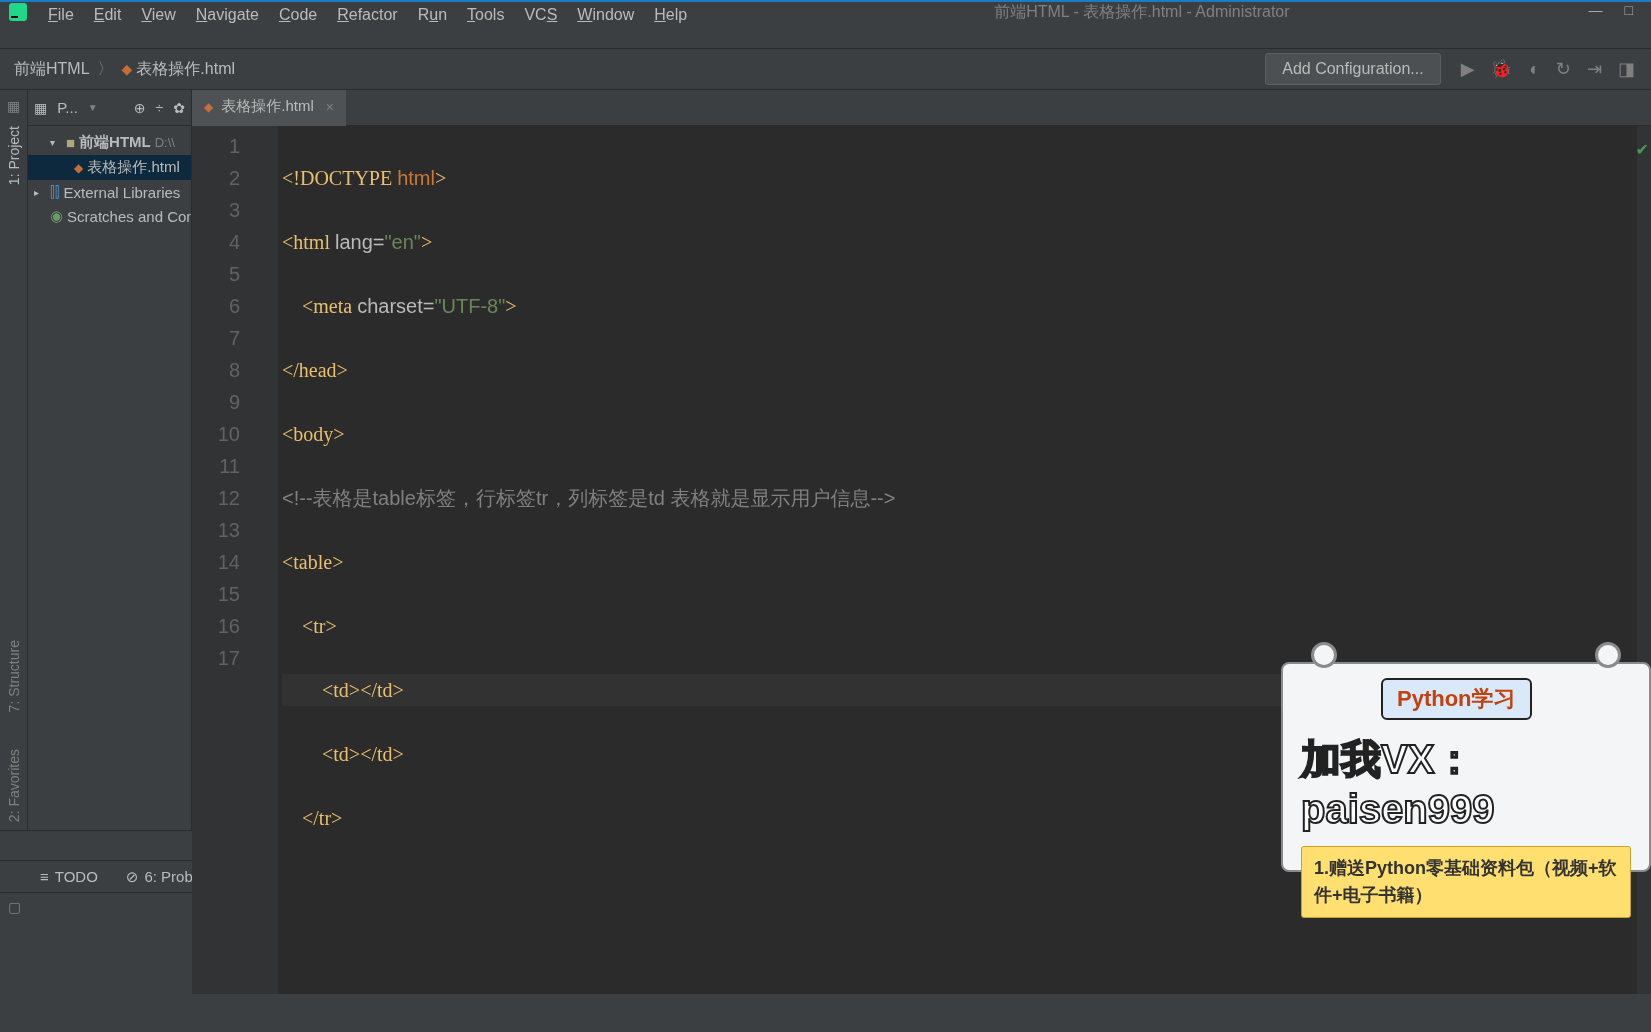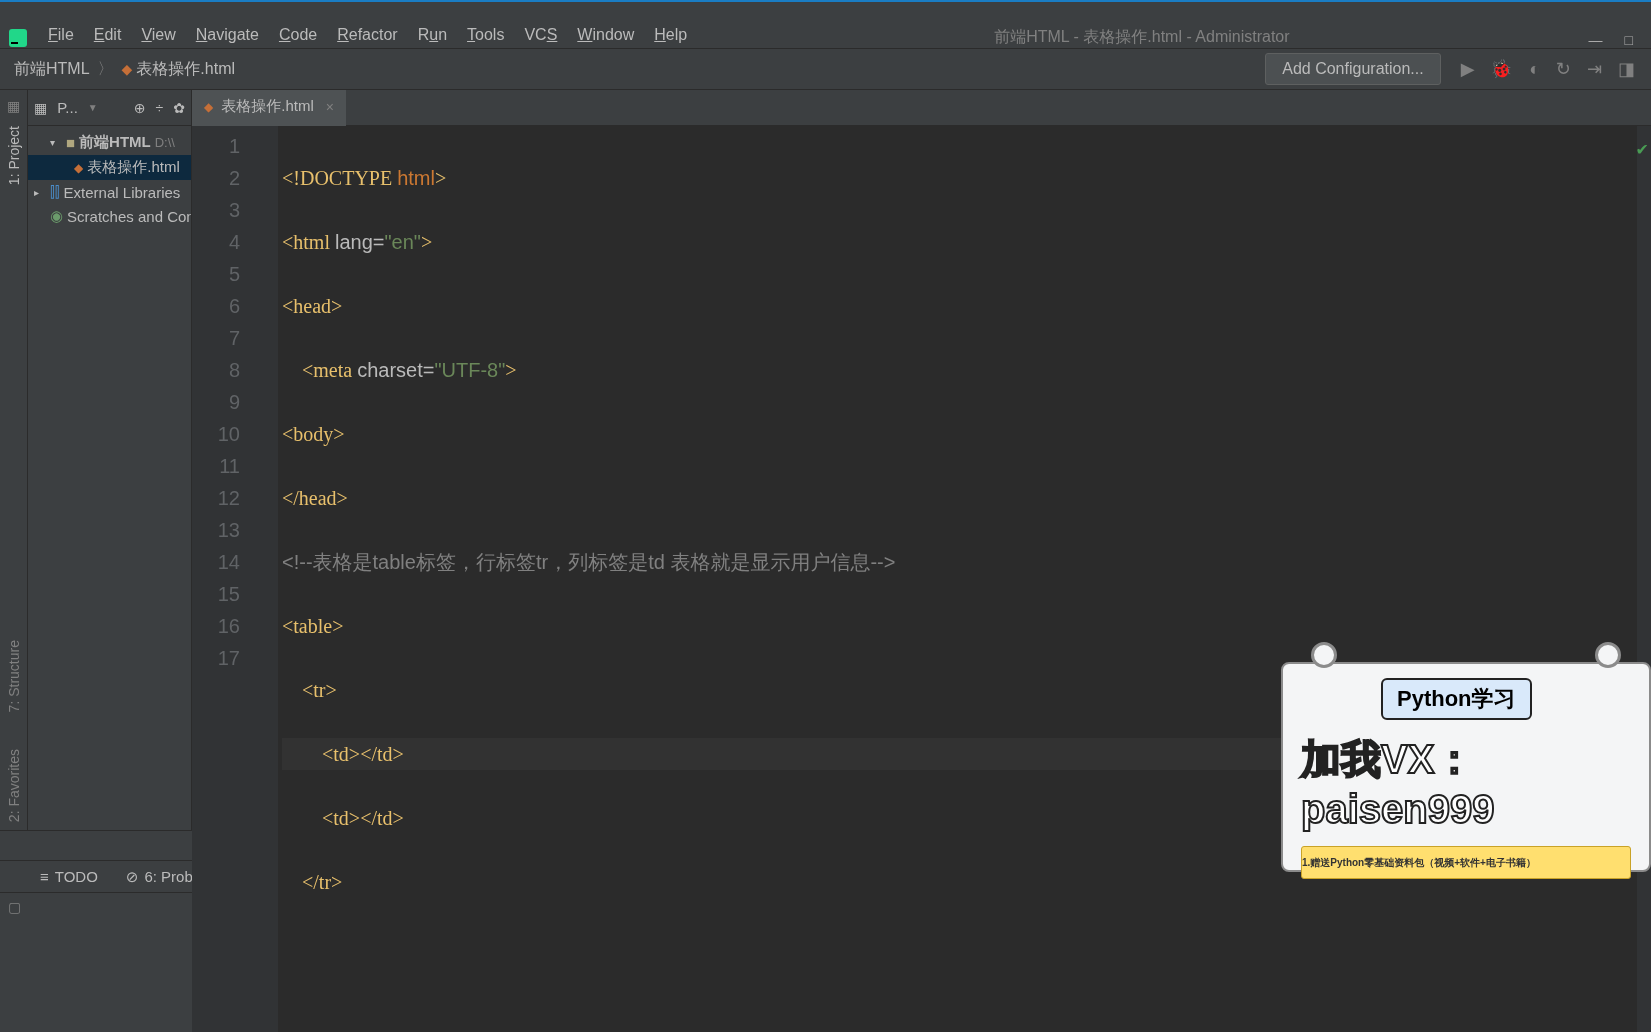--- a/index.html
+++ b/index.html
@@ -1,18 +1,18 @@
 <!DOCTYPE html>
 <html><head>
 <meta charset="utf-8">
 <style>
 * { margin: 0; padding: 0; box-sizing: border-box; font-family: "Segoe UI", Arial, sans-serif; }
 body { background: #3c3f41; color: #bbbbbb; width: 1651px; height: 1032px; overflow: hidden; position: relative; }
 
-.titlebar { height: 48px; background: #3c3f41; border-top: 2px solid #1a7dc4; display: flex; align-items: flex-end; padding: 0 8px; }
+.titlebar { height: 48px; background: #3c3f41; border-top: 2px solid #1a7dc4; display: flex; align-items: flex-start; padding: 0 8px; }
 .titlebar .app-icon { width: 20px; height: 20px; margin-right: 12px; display: flex; align-items: center; justify-content: center; }
 .titlebar .menus { display: flex; gap: 4px; }
 .titlebar .menu-item { padding: 4px 8px; color: #bbbbbb; font-size: 16px; cursor: pointer; }
 .titlebar .menu-item u { text-decoration: underline; }
 .titlebar .title { flex: 1; text-align: center; color: #808080; font-size: 16px; }
 .titlebar .win-controls { display: flex; gap: 22px; color: #aaa; font-size: 14px; padding-right: 10px; }
 
 .navbar { height: 42px; background: #3c3f41; border-top: 1px solid #2b2b2b; border-bottom: 1px solid #2b2b2b; display: flex; align-items: center; padding: 0 8px; }
 .navbar .crumb { color: #bbbbbb; font-size: 16px; padding: 2px 6px; }
 .navbar .crumb-sep { color: #808080; margin: 0 2px; }
@@ -73,23 +73,23 @@
 
 .bottom-toolbar { height: 32px; background: #3c3f41; display: flex; align-items: center; padding: 0 40px; gap: 28px; border-top: 1px solid #2b2b2b; font-size: 15px; color: #bbbbbb; }
 .bottom-toolbar .item { display: flex; align-items: center; gap: 6px; cursor: pointer; }
 
 .statusbar { height: 28px; background: #3c3f41; border-top: 1px solid #2b2b2b; display: flex; align-items: center; padding: 0 8px; font-size: 14px; color: #808080; }
 .statusbar .sp { flex: 1; }
 
 .promo { position: absolute; right: 0; bottom: 160px; width: 370px; height: 210px; background: #f4f5f6; border: 2px solid #8b8b8b; border-radius: 8px; padding: 14px 18px; color: #222; }
 .promo .clips { position: absolute; top: -22px; left: 28px; right: 28px; display: flex; justify-content: space-between; }
 .promo .clip { width: 26px; height: 26px; border: 3px solid #8b8b8b; border-radius: 50%; background: #f4f5f6; }
-.promo .badge { display: inline-block; background: #d9e9fa; border: 2px solid #222; border-radius: 6px; padding: 4px 14px; font-size: 22px; font-weight: bold; color: #000000; margin-bottom: 12px; margin-left: 80px; }
+.promo .badge { display: inline-block; background: #d9e9fa; border: 2px solid #222; border-radius: 6px; padding: 4px 14px; font-size: 22px; font-weight: bold; color: #c2410c; margin-bottom: 12px; margin-left: 80px; }
 .promo .bigtext { font-size: 40px; font-weight: 700; color: #fff; -webkit-text-stroke: 2px #222; margin-bottom: 14px; }
-.promo .yellowbox { background: #ffdf6f; border: 1px solid #c9a227; border-radius: 3px; padding: 8px 0; font-size: 10px; font-weight: bold; color: #333; line-height: 1.5; }
+.promo .yellowbox { background: #ffdf6f; border: 1px solid #c9a227; border-radius: 3px; padding: 8px 12px; font-size: 18px; font-weight: bold; color: #333; line-height: 1.5; }
 </style>
 </head>
 <body>
 
 <div class="titlebar">
   <div class="app-icon">
       <svg width="18" height="18" viewBox="0 0 18 18">
         <rect width="18" height="18" rx="3" fill="#21d789"></rect>
         <rect x="2" y="13" width="7" height="2" fill="#000"></rect>
       </svg>
@@ -196,24 +196,23 @@
         <div class="ln">13</div>
           <div class="ln">14</div>
         <div class="ln">15</div>
           <div class="ln">16</div>
         <div class="ln">17</div>
       </div>
       <div class="fold-col"></div>
       <div class="code">
 <div class="code-line"><span class="c-tag">&lt;!DOCTYPE </span><span class="c-kw">html</span><span class="c-tag">&gt;</span></div>
 <div class="code-line"><span class="c-tag">&lt;</span><span class="c-tag">html </span><span class="c-attr">lang=</span><span class="c-str">"en"</span><span class="c-tag">&gt;</span></div>
-<div class="code-line"><span class="c-tag">&lt;</span><span class="c-tag">head</span><span class="c-tag">&gt;</span></div>
 <div class="code-line"><span class="c-tag">    &lt;</span><span class="c-tag">meta </span><span class="c-attr">charset=</span><span class="c-str">"UTF-8"</span><span class="c-tag">&gt;</span></div>
+<div class="code-line"><span class="c-tag">&lt;/</span><span class="c-tag">head</span><span class="c-tag">&gt;</span></div>
 <div class="code-line"><span class="c-tag">&lt;</span><span class="c-tag">body</span><span class="c-tag">&gt;</span></div>
-<div class="code-line"><span class="c-tag">&lt;/</span><span class="c-tag">head</span><span class="c-tag">&gt;</span></div>
 <div class="code-line"><span class="c-cmt">&lt;!--表格是table标签，行标签tr，列标签是td 表格就是显示用户信息--&gt;</span></div>
 <div class="code-line"><span class="c-tag">&lt;</span><span class="c-tag">table</span><span class="c-tag">&gt;</span></div>
 <div class="code-line"><span class="c-tag">    &lt;</span><span class="c-tag">tr</span><span class="c-tag">&gt;</span></div>
 <div class="code-line" style="background:#323232"><span class="c-tag">        &lt;</span><span class="c-tag">td</span><span class="c-tag">&gt;</span><span class="c-tag">&lt;/</span><span class="c-tag">td</span><span class="c-tag">&gt;</span></div>
 <div class="code-line"><span class="c-tag">        &lt;</span><span class="c-tag">td</span><span class="c-tag">&gt;</span><span class="c-tag">&lt;/</span><span class="c-tag">td</span><span class="c-tag">&gt;</span></div>
 <div class="code-line"><span class="c-tag">    &lt;/</span><span class="c-tag">tr</span><span class="c-tag">&gt;</span></div>
 
 
 
       </div>

